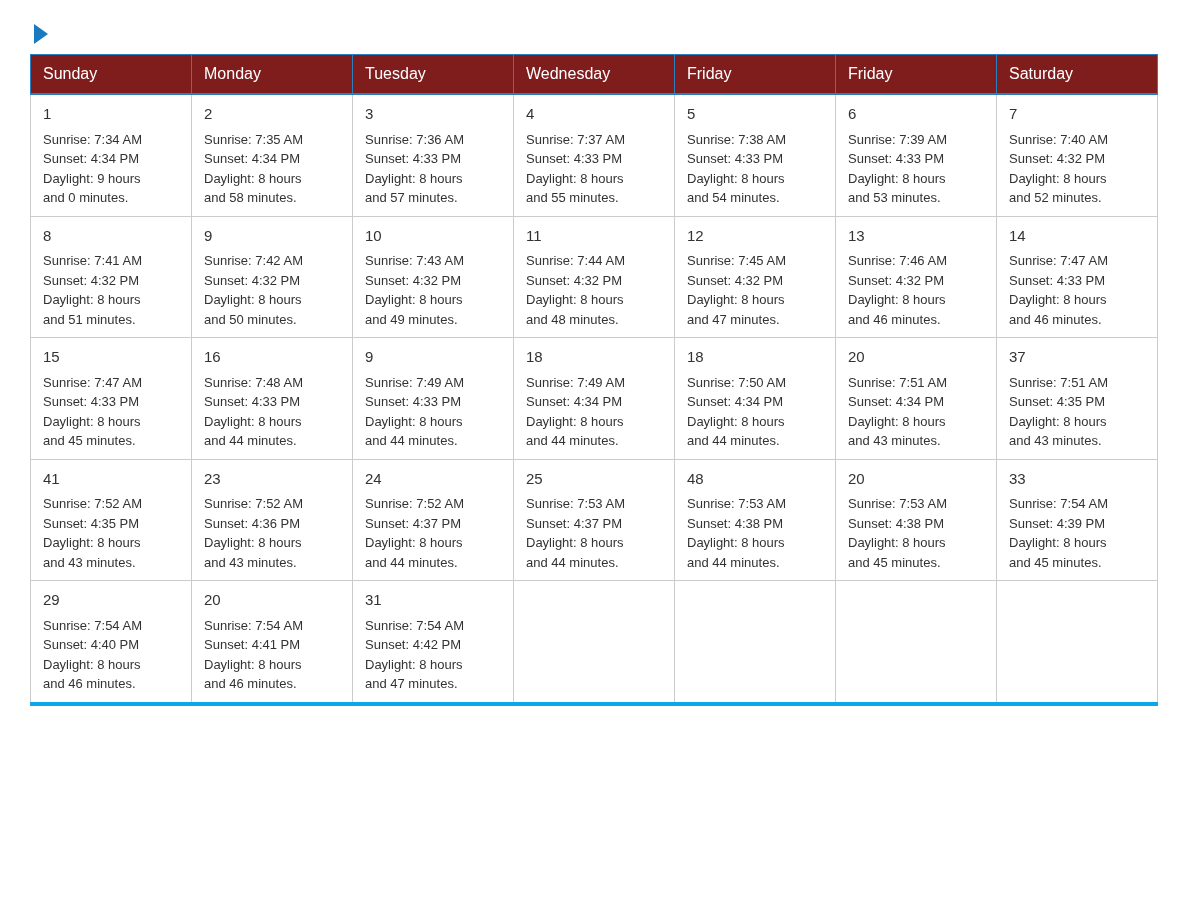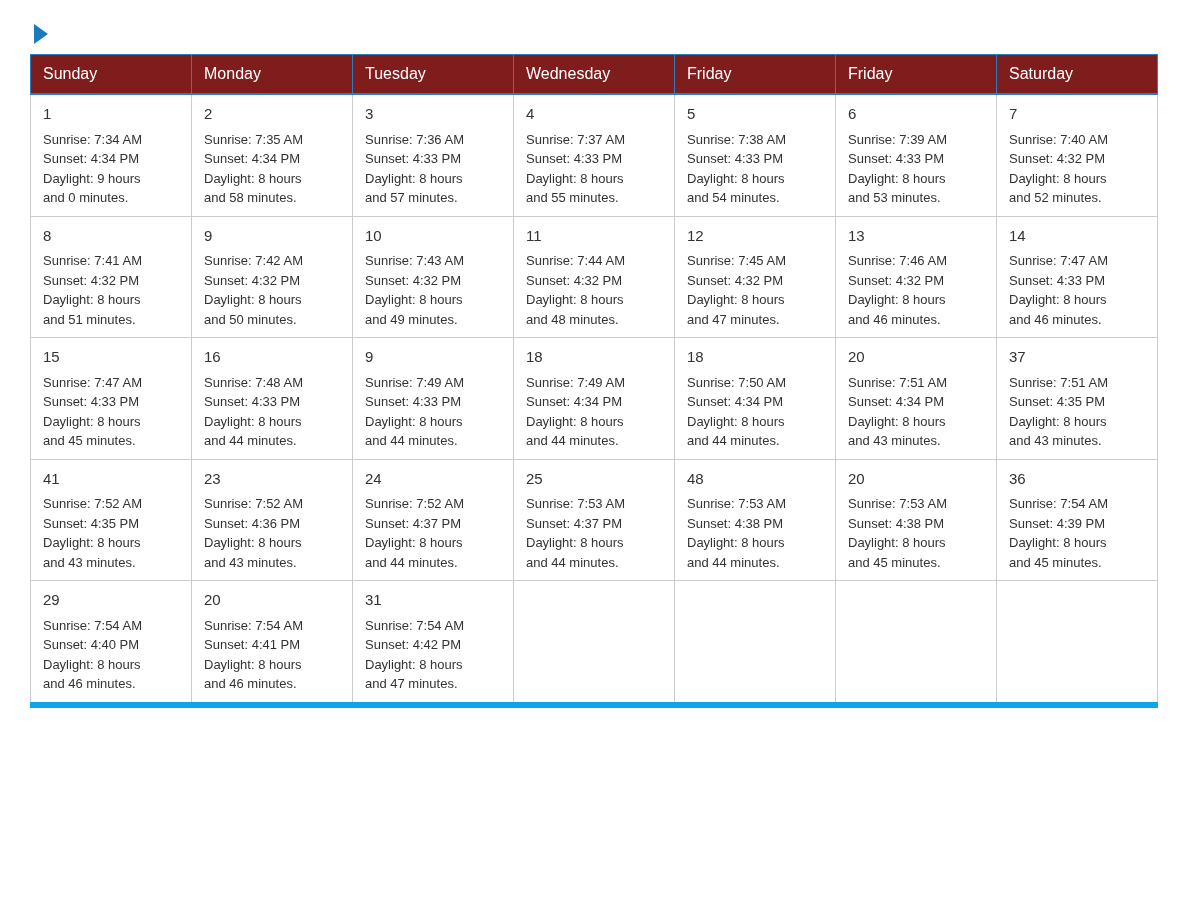--- a/index.html
+++ b/index.html
@@ -76,21 +76,21 @@
     .calendar td {
       vertical-align: top;
       padding: 8px 12px;
       border: 1px solid #ccc;
       font-size: 13px;
       color: #333;
       width: 14.28%;
       line-height: 1.5;
     }
     .calendar tr:last-child td {
-      border-bottom: 6px solid #0ea5e9;
+      border-bottom: 4px solid #0ea5e9;
       border-radius: 17px;
     }
     .calendar tbody tr:first-child td {
       border-top: 2px solid #2a7fc1;
     }
     .day-num {
       font-size: 15px;
       font-weight: normal;
       margin-bottom: 4px;
       display: block;
@@ -160,21 +160,21 @@
         <td><span class="day-num">20</span>Sunrise: 7:51 AM<br>Sunset: 4:34 PM<br>Daylight: 8 hours<br>and 43 minutes.</td>
         <td><span class="day-num">37</span>Sunrise: 7:51 AM<br>Sunset: 4:35 PM<br>Daylight: 8 hours<br>and 43 minutes.</td>
       </tr>
       <tr class="row-week">
         <td><span class="day-num">41</span>Sunrise: 7:52 AM<br>Sunset: 4:35 PM<br>Daylight: 8 hours<br>and 43 minutes.</td>
         <td><span class="day-num">23</span>Sunrise: 7:52 AM<br>Sunset: 4:36 PM<br>Daylight: 8 hours<br>and 43 minutes.</td>
         <td><span class="day-num">24</span>Sunrise: 7:52 AM<br>Sunset: 4:37 PM<br>Daylight: 8 hours<br>and 44 minutes.</td>
         <td><span class="day-num">25</span>Sunrise: 7:53 AM<br>Sunset: 4:37 PM<br>Daylight: 8 hours<br>and 44 minutes.</td>
         <td><span class="day-num">48</span>Sunrise: 7:53 AM<br>Sunset: 4:38 PM<br>Daylight: 8 hours<br>and 44 minutes.</td>
         <td><span class="day-num">20</span>Sunrise: 7:53 AM<br>Sunset: 4:38 PM<br>Daylight: 8 hours<br>and 45 minutes.</td>
-        <td><span class="day-num">36</span>Sunrise: 7:54 AM<br>Sunset: 4:39 PM<br>Daylight: 8 hours<br>and 45 minutes.</td>
+        <td><span class="day-num">33</span>Sunrise: 7:54 AM<br>Sunset: 4:39 PM<br>Daylight: 8 hours<br>and 45 minutes.</td>
       </tr>
       <tr class="row-week">
         <td><span class="day-num">29</span>Sunrise: 7:54 AM<br>Sunset: 4:40 PM<br>Daylight: 8 hours<br>and 46 minutes.</td>
         <td><span class="day-num">20</span>Sunrise: 7:54 AM<br>Sunset: 4:41 PM<br>Daylight: 8 hours<br>and 46 minutes.</td>
         <td><span class="day-num">31</span>Sunrise: 7:54 AM<br>Sunset: 4:42 PM<br>Daylight: 8 hours<br>and 47 minutes.</td>
         <td class="empty-cell"></td>
         <td class="empty-cell"></td>
         <td class="empty-cell"></td>
         <td class="empty-cell"></td>
       </tr>

